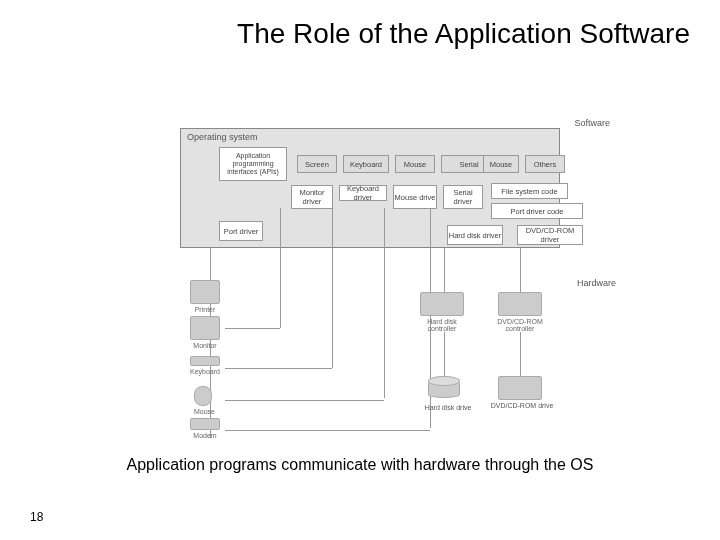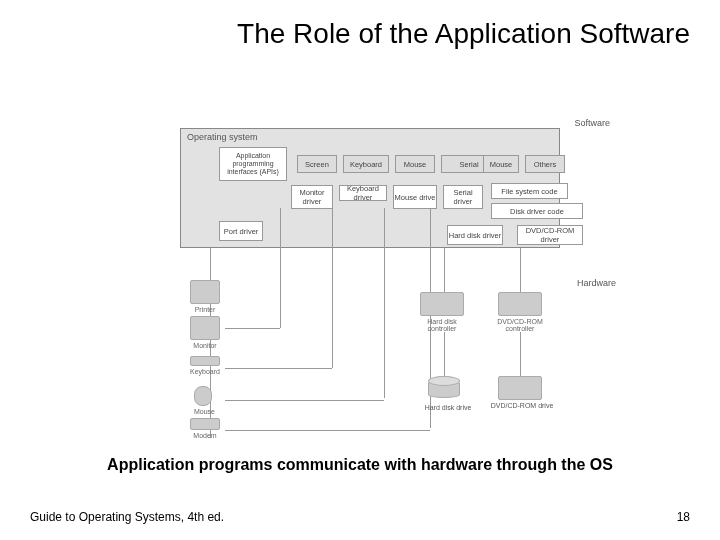--- a/index.html
+++ b/index.html
@@ -11,21 +11,21 @@
   .label { font-size: 9px; color: #555; white-space: nowrap; }
   .section-title { position: absolute; font-size: 9px; color: #555; }
   .smallbox { border: 1px solid #999; background: #fff; text-align: center; font-size: 7.5px; color: #444; display: flex; align-items: center; justify-content: center; position: absolute; margin-left: 30px; }
   .graybox { background: #ddd; }
   .line { position: absolute; background: #999; }
   .line-h { height: 1px; }
   .line-v { width: 1px; }
   .hw-icon { position: absolute; width: 30px; height: 24px; }
   .hw-icon .shape { width: 100%; height: 100%; background: #ccc; border: 1px solid #aaa; border-radius: 2px; }
   .hw-icon .lbl { font-size: 7px; color: #666; text-align: center; margin-top: 2px; white-space: nowrap; }
-  .caption { font-size: 16px; text-align: center; margin-top: 6px; font-weight: bold; }
+  .caption { font-size: 16px; text-align: center; margin-top: 6px; }
   .footer { position: absolute; bottom: 16px; left: 30px; right: 30px; display: flex; justify-content: space-between; font-size: 12px; }
   .side-label { position: absolute; font-size: 9px; color: #555; }
   .cyl { position: absolute; width: 32px; height: 26px; }
   .cyl .body { width: 100%; height: 18px; background: #ccc; border: 1px solid #aaa; border-radius: 50%/20%; margin-top: 4px; }
   .cyl .top { position: absolute; width: 100%; height: 10px; background: #ddd; border: 1px solid #aaa; border-radius: 50%; top: 0; }
   .user-head { position: absolute; width: 24px; height: 24px; border-radius: 50%; background: #ddd; border: 1px solid #aaa; }
 </style>
 </head>
 <body>
 
@@ -73,21 +73,21 @@
           <span>Mouse drive</span>
         </div>
       <div class="smallbox" style="left:232px; top:56px; width:40px; height:24px;">
           <span>Serial driver</span>
         </div>
 
       <div class="smallbox" style="left:280px; top:54px; width:77px; height:16px;">
           <span>File system code</span>
         </div>
       <div class="smallbox" style="left:280px; top:74px; width:92px; height:16px;">
-          <span>Disk driver code</span>
+          <span>Port driver code</span>
         </div>
 
       <div class="smallbox" style="left:8px; top:92px; width:44px; height:20px;">
           <span>Port driver</span>
         </div>
 
       <div class="smallbox" style="left:236px; top:96px; width:56px; height:20px;">
           <span>Hard disk driver</span>
         </div>
       <div class="smallbox" style="left:306px; top:96px; width:66px; height:20px;">
@@ -152,15 +152,14 @@
       </div>
     <div class="label" style="position:absolute; left:370px; top:342px; font-size:7px; width:64px; text-align:center;">DVD/CD-ROM drive</div>
 
     <div class="side-label" style="right:-16px; top:218px;">Hardware</div>
   </div>
 
   <div class="caption">Application programs communicate with hardware through the OS</div>
 </div>
 
 <div class="footer">
-  <span>Guide to Operating Systems, 4th ed.</span>
   <span>18</span>
 </div>
 
 </body></html>

